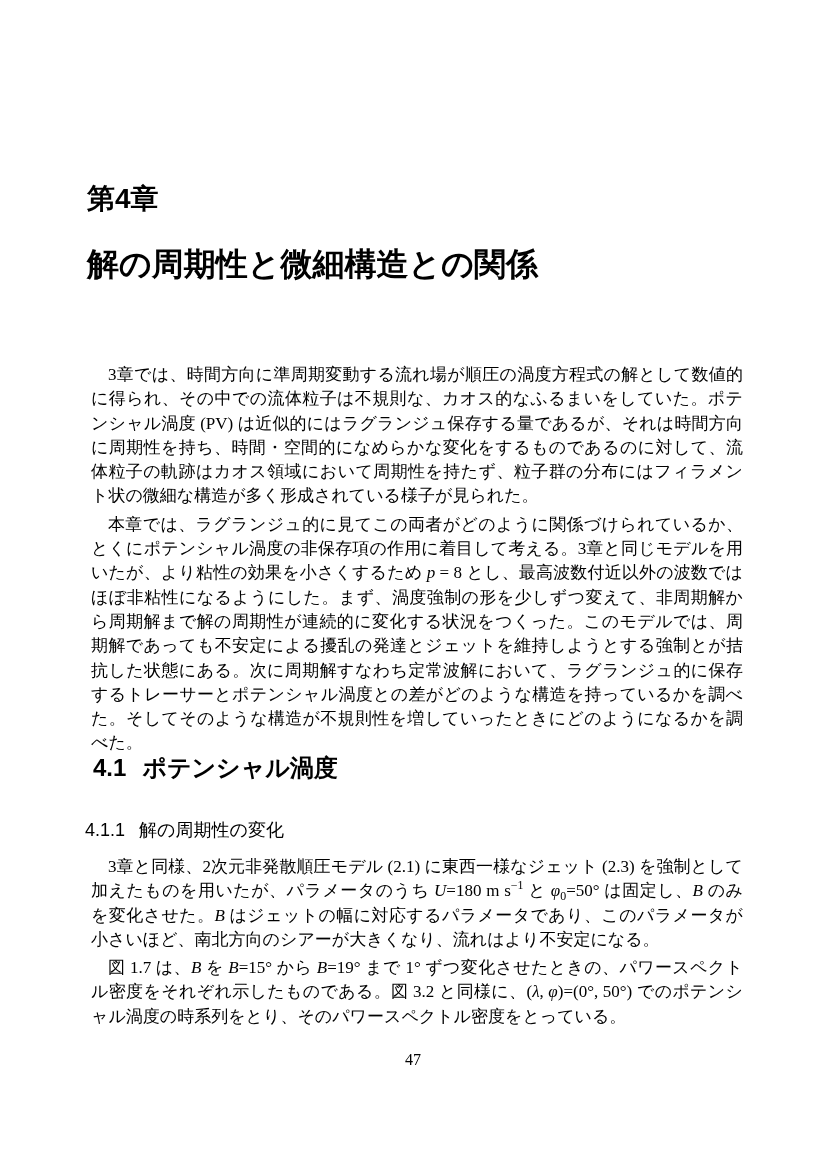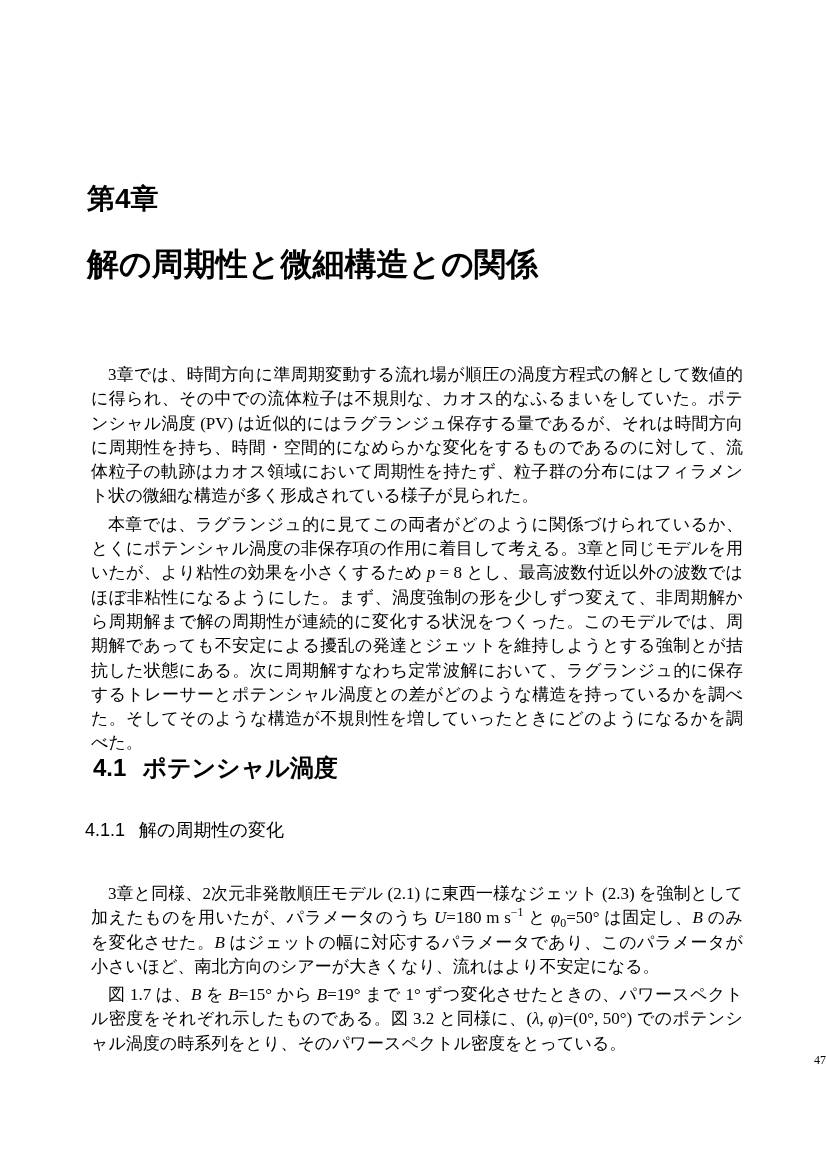--- a/index.html
+++ b/index.html
@@ -39,21 +39,21 @@
   }
   .body-text {
     position: absolute;
     left: 87px;
     width: 660px;
     font-size: 17px;
     line-height: 24.3px;
     text-align: justify;
   }
   .intro-text { top: 359px; }
-  .sub-text   { top: 878px; }
+  .sub-text   { top: 851px; }
   .body-text p {
     margin: 4px;
     text-indent: 17px;
   }
   .section-heading {
     position: absolute;
     left: 87px;
     top: 753px;
     margin: 0;
     font-family: "Liberation Sans", "DejaVu Sans", sans-serif;
@@ -71,22 +71,22 @@
     font-weight: normal;
     font-size: 18px;
     line-height: 24px;
   }
   .subsection-heading .sec-num { margin-right: 14px; }
   .page-number {
     position: absolute;
     left: 0;
     top: 1050px;
     width: 826px;
-    text-align: right;
-    font-size: 12px;
+    text-align: center;
+    font-size: 16px;
     line-height: 20px;
   }
   .r-italic {
     font-style: italic;
     font-family: "Liberation Serif", "DejaVu Serif", serif;
   }
   .r-sup {
     vertical-align: super;
     font-size: 70%;
     line-height: 0;

